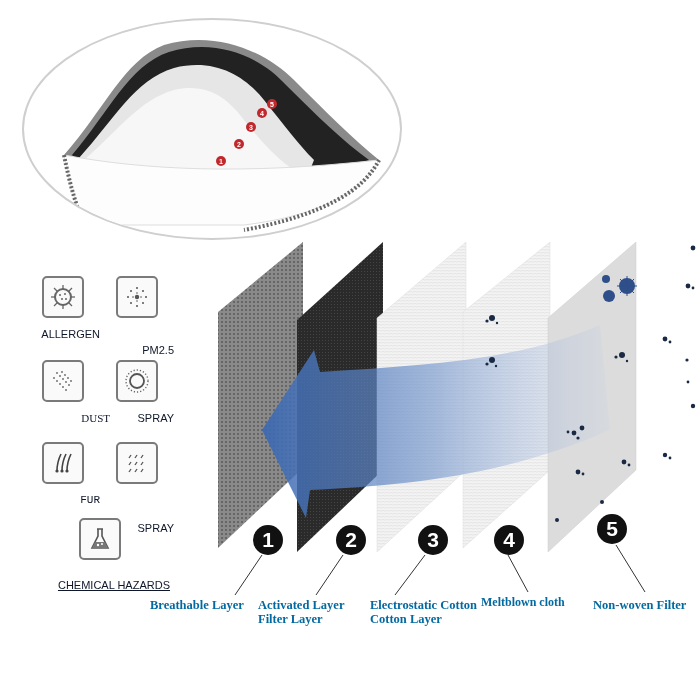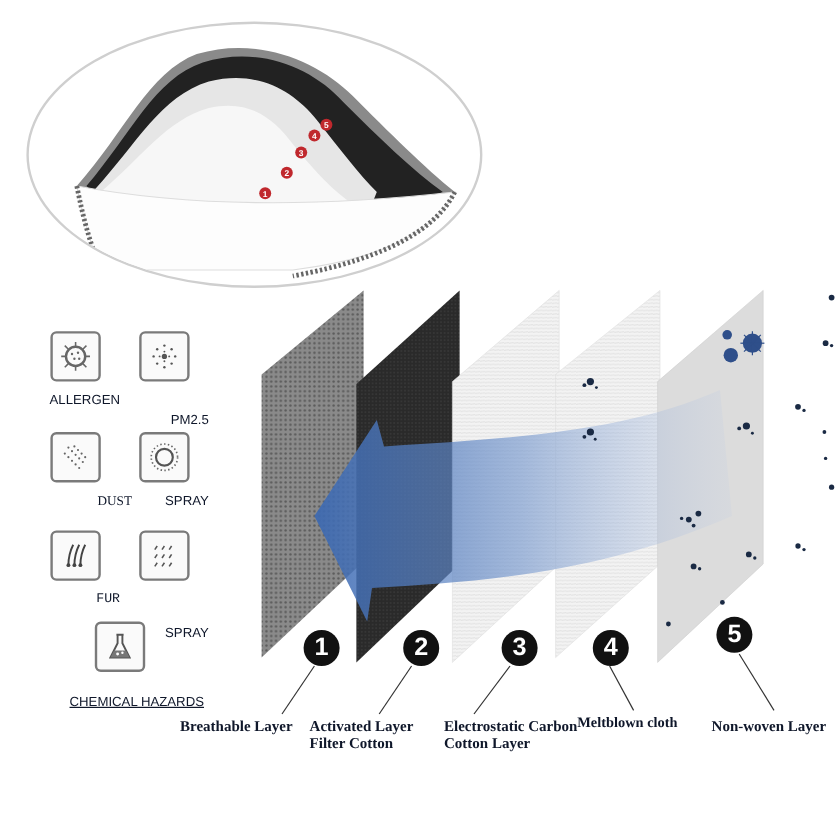--- a/index.html
+++ b/index.html
@@ -2,21 +2,21 @@
 <html><head>
 <meta charset="utf-8">
 <style>
   html,body{margin:0;padding:0;background:#fff;}
   body{width:700px;height:700px;position:relative;overflow:hidden;font-family:"Liberation Sans",sans-serif;}
   .abs{position:absolute;}
   .oval{left:22px;top:18px;width:380px;height:222px;border:2px solid #cfcfcf;border-radius:50%;box-sizing:border-box;background:#fff;overflow:hidden;}
   .icon-box{width:42px;height:42px;border:2px solid #7a7a7a;border-radius:5px;box-sizing:border-box;background:#fafafa;display:flex;align-items:center;justify-content:center;}
   .icon-label{font-size:11px;color:#0f172a;text-align:right;white-space:nowrap;}
   .num{width:30px;height:30px;border-radius:50%;background:#111;color:#fff;font-weight:bold;font-size:21px;display:flex;align-items:center;justify-content:center;font-family:"Liberation Sans",sans-serif;}
-  .layer-label{font-family:"Liberation Serif",serif;font-weight:bold;font-size:12.5px;color:#0f172a;line-height:14px;white-space:nowrap;}
+  .layer-label{font-family:"Liberation Serif",serif;font-weight:bold;font-size:12.5px;color:#0369a1;line-height:14px;white-space:nowrap;}
   svg{display:block;}
 </style>
 </head>
 <body>
 
 <div class="abs oval">
   <svg width="380" height="222" viewBox="0 0 380 222">
 
     <path d="M40 135 C80 90 100 40 140 25 C190 10 240 30 270 60 C300 90 330 120 355 140 L300 160 L60 150 Z" fill="#8a8a8a"></path>
 
@@ -268,24 +268,24 @@
 <div class="abs num" style="left:336px;top:525px;">2</div>
 <div class="abs num" style="left:418px;top:525px;">3</div>
 <div class="abs num" style="left:494px;top:525px;">4</div>
 <div class="abs num" style="left:597px;top:514px;">5</div>
 
 <div class="abs layer-label" style="left:150px;top:598px;">
   <div>Breathable Layer</div>
 </div>
 <div class="abs layer-label" style="left:258px;top:598px;">
   <div>Activated Layer</div>
-  <div>Filter Cotton</div>
+  <div>Filter Layer</div>
 </div>
 <div class="abs layer-label" style="left:370px;top:598px;">
-  <div>Electrostatic Carbon</div>
+  <div>Electrostatic Cotton</div>
   <div>Cotton Layer</div>
 </div>
 <div class="abs layer-label" style="left:481px;top:595px;font-size:12px;">
   <div>Meltblown cloth</div>
 </div>
 <div class="abs layer-label" style="left:593px;top:598px;">
-  <div>Non-woven Layer</div>
+  <div>Non-woven Filter</div>
 </div>
 
 </body></html>

